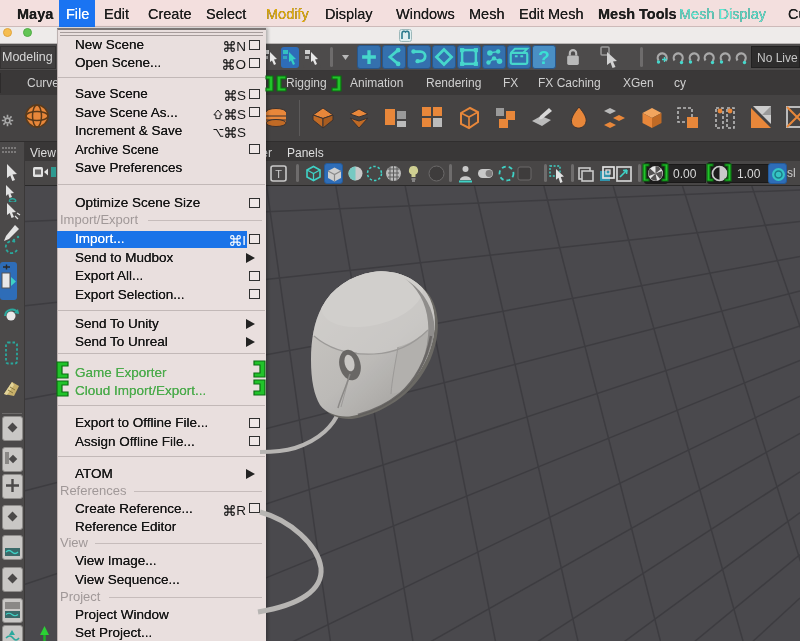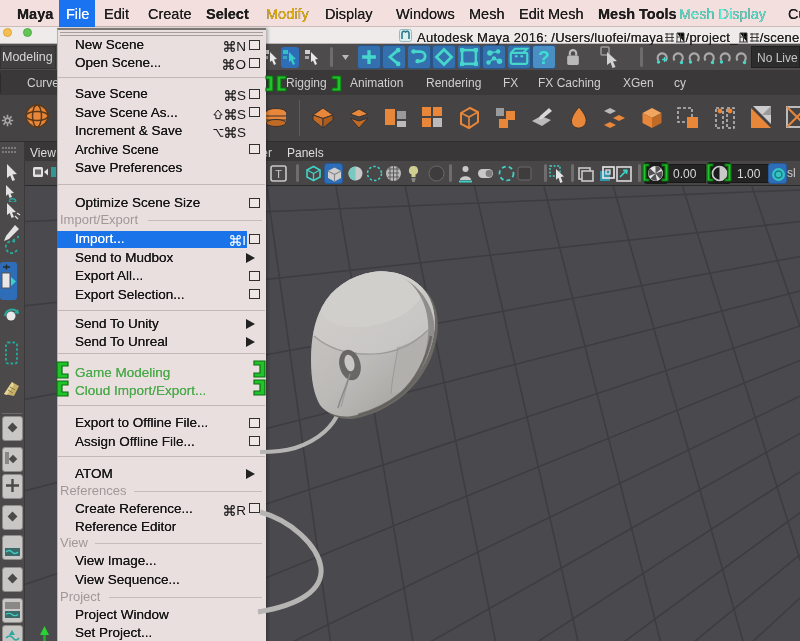--- a/index.html
+++ b/index.html
@@ -448,53 +448,36 @@
 <div class="ab" style="left:2px;top:625px;width:21px;height:25px;background:#c9c7c5;border-radius:3px;border:1px solid #8f8d8b"><svg width="19" height="23" viewBox="0 0 19 23">
         <path d="M3 12 q4 -4 7 0 t6 0" stroke="#2aa89d" stroke-width="1.6" fill="none"></path>
         <path d="M9 4 l3 5 h-6 Z" fill="#2aa89d"></path>
       </svg></div>
 <div class="ab" style="left:0;top:0;width:800px;height:27px;background:#f3dfde;border-bottom:1px solid #cdbab9"></div>
 <div class="ab" style="left:59px;top:0;width:36px;height:27px;background:#1a74f2"></div>
 <div class="tx" style="left:17px;top:6px;font-size:14.5px;font-weight:bold;color:#1c1c1c;text-shadow:0 0 0.3px #1c1c1c">Maya</div>
 <div class="tx" style="left:66px;top:6px;font-size:14.5px;font-weight:normal;color:#ffffff;text-shadow:0 0 0.3px #ffffff">File</div>
 <div class="tx" style="left:104px;top:6px;font-size:14.5px;font-weight:normal;color:#1c1c1c;text-shadow:0 0 0.3px #1c1c1c">Edit</div>
 <div class="tx" style="left:148px;top:6px;font-size:14.5px;font-weight:normal;color:#1c1c1c;text-shadow:0 0 0.3px #1c1c1c">Create</div>
-<div class="tx" style="left:206px;top:6px;font-size:14.5px;font-weight:bold;color:#1c1c1c;text-shadow:0 0 0.3px #1c1c1c">Select</div>
+<div class="tx" style="left:206px;top:6px;font-size:14.5px;font-weight:normal;color:#1c1c1c;text-shadow:0 0 0.3px #1c1c1c">Select</div>
 <div class="tx" style="left:266px;top:6px;font-size:14.5px;font-weight:normal;color:#eab308;text-shadow:0 0 0.3px #1c1c1c">Modify</div>
 <div class="tx" style="left:325px;top:6px;font-size:14.5px;font-weight:normal;color:#1c1c1c;text-shadow:0 0 0.3px #1c1c1c">Display</div>
 <div class="tx" style="left:396px;top:6px;font-size:14.5px;font-weight:normal;color:#1c1c1c;text-shadow:0 0 0.3px #1c1c1c">Windows</div>
 <div class="tx" style="left:469px;top:6px;font-size:14.5px;font-weight:normal;color:#1c1c1c;text-shadow:0 0 0.3px #1c1c1c">Mesh</div>
 <div class="tx" style="left:519px;top:6px;font-size:14.5px;font-weight:normal;color:#1c1c1c;text-shadow:0 0 0.3px #1c1c1c">Edit Mesh</div>
 <div class="tx" style="left:598px;top:6px;font-size:14.5px;font-weight:bold;color:#1c1c1c;text-shadow:0 0 0.3px #1c1c1c">Mesh Tools</div>
 <div class="tx" style="left:679px;top:6px;font-size:14.5px;font-weight:normal;color:#5eead4;text-shadow:0 0 0.3px #1c1c1c">Mesh Display</div>
 <div class="tx" style="left:788px;top:6px;font-size:14.5px;font-weight:normal;color:#1c1c1c;text-shadow:0 0 0.3px #1c1c1c">Cu</div>
 <div class="ab" style="left:0;top:27px;width:800px;height:17px;background:#eeebea;border-bottom:1px solid #b9b5b4"></div>
 <div class="ab" style="left:3px;top:28px;width:9px;height:9px;border-radius:50%;background:#f6be50;border:1px solid #e0a53e"></div>
 <div class="ab" style="left:22.5px;top:28px;width:9px;height:9px;border-radius:50%;background:#62c554;border:1px solid #51ab45"></div>
 <svg class="ab" style="left:399px;top:29px" width="13" height="13" viewBox="0 0 13 13">
       <rect x="0.5" y="0.5" width="12" height="12" rx="2" fill="#dfeff0" stroke="#9db8ba"></rect>
       <path d="M3 10 V4 a2 2 0 0 1 3.5 -1 a2 2 0 0 1 3.5 1 V10" stroke="#2a7a8c" stroke-width="1.6" fill="none"></path>
     </svg>
-<div class="tx" style="left:417px;top:30px;font-size:13px;letter-spacing:0.25px;color:#242424;text-shadow:0 0 0.3px #242424">Autodesk Maya 2016: /Users/luofei/maya<svg width="11" height="11" viewBox="0 0 11 11" style="vertical-align:-1px">
-        <g stroke="#3a3a3a" stroke-width="1">
-          <path d="M1 2 H10 M1 5.5 H10 M1 9 H10 M3 1 V10 M8 1 V10"></path>
-        </g>
-      </svg><svg width="11" height="11" viewBox="0 0 11 11" style="vertical-align:-1px">
-        <g stroke="#3a3a3a" stroke-width="1">
-          <path d="M2 1 V10 M2 1 H9 V10 M2 5 H9 M5.5 1 V10 M1 10 H10"></path>
-        </g>
-      </svg>/project_<svg width="11" height="11" viewBox="0 0 11 11" style="vertical-align:-1px">
-        <g stroke="#3a3a3a" stroke-width="1">
-          <path d="M2 1 V10 M2 1 H9 V10 M2 5 H9 M5.5 1 V10 M1 10 H10"></path>
-        </g>
-      </svg><svg width="11" height="11" viewBox="0 0 11 11" style="vertical-align:-1px">
-        <g stroke="#3a3a3a" stroke-width="1">
-          <path d="M1 2 H10 M1 5.5 H10 M1 9 H10 M3 1 V10 M8 1 V10"></path>
-        </g>
-      </svg>/scene</div>
 <div class="ab" style="left:57px;top:28px;width:209px;height:613px;background:#e9dfde;border-left:1px solid #bdb2b1;border-top:2px solid #7d7776;box-shadow:2px 0 3px rgba(0,0,0,0.25)"></div>
 <div class="ab" style="left:60px;top:31.5px;width:203px;height:1px;background:#a69c9b"></div>
 <div class="ab" style="left:60px;top:34.5px;width:203px;height:1px;background:#a69c9b"></div>
 <div class="tx" style="left:75px;top:37.0px;font-size:13.5px;color:#161616;text-shadow:0 0 0.3px #161616">New Scene</div>
 <div class="tx" style="right:554px;top:37.0px;left:auto;position:absolute;"><span style="white-space:nowrap"><svg width="13" height="13" viewBox="0 0 16 16" style="vertical-align:-2px">
           <path d="M6 6 H10 V10 H6 Z M6 6 V4 a2 2 0 1 0 -2 2 h2 M10 6 h2 a2 2 0 1 0 -2 -2 v2 M10 10 v2 a2 2 0 1 0 2 -2 h-2 M6 10 H4 a2 2 0 1 0 2 2 v-2" stroke="#161616" stroke-width="1.4" fill="none"></path>
         </svg><span style="font-size:13.5px;color:#161616">N</span></span></div>
 <div class="ab" style="left:249px;top:39.5px;width:11px;height:10px;border:1.5px solid #303030;background:#efe7e6"></div>
 <div class="tx" style="left:75px;top:55.0px;font-size:13.5px;color:#161616;text-shadow:0 0 0.3px #161616">Open Scene...</div>
 <div class="tx" style="right:554px;top:55.0px;left:auto;position:absolute;"><span style="white-space:nowrap"><svg width="13" height="13" viewBox="0 0 16 16" style="vertical-align:-2px">
@@ -545,21 +528,21 @@
 <div class="ab" style="left:58px;top:310.0px;width:207px;height:1px;background:#c2b8b7"></div>
 <div class="tx" style="left:75px;top:316.0px;font-size:13.5px;color:#161616;text-shadow:0 0 0.3px #161616">Send To Unity</div>
 <svg class="ab" style="left:245px;top:318.0px" width="11" height="12" viewBox="0 0 11 12">
       <path d="M1 1 L10 6 L1 11 Z" fill="#222"></path>
     </svg>
 <div class="tx" style="left:75px;top:334.0px;font-size:13.5px;color:#161616;text-shadow:0 0 0.3px #161616">Send To Unreal</div>
 <svg class="ab" style="left:245px;top:336.0px" width="11" height="12" viewBox="0 0 11 12">
       <path d="M1 1 L10 6 L1 11 Z" fill="#222"></path>
     </svg>
 <div class="ab" style="left:58px;top:353.0px;width:207px;height:1px;background:#c2b8b7"></div>
-<div class="tx" style="left:75px;top:365.0px;font-size:13.5px;color:#4cab4c;text-shadow:0 0 0.3px #4cab4c">Game Modeling</div>
+<div class="tx" style="left:75px;top:365.0px;font-size:13.5px;color:#4cab4c;text-shadow:0 0 0.3px #4cab4c">Game Exporter</div>
 <div class="tx" style="left:75px;top:383.0px;font-size:13.5px;color:#4cab4c;text-shadow:0 0 0.3px #4cab4c">Cloud Import/Export...</div>
 <div class="ab" style="left:58px;top:405.0px;width:207px;height:1px;background:#c2b8b7"></div>
 <div class="tx" style="left:75px;top:415.0px;font-size:13.5px;color:#161616;text-shadow:0 0 0.3px #161616">Export to Offline File...</div>
 <div class="ab" style="left:249px;top:417.5px;width:11px;height:10px;border:1.5px solid #303030;background:#efe7e6"></div>
 <div class="tx" style="left:75px;top:433.5px;font-size:13.5px;color:#161616;text-shadow:0 0 0.3px #161616">Assign Offline File...</div>
 <div class="ab" style="left:249px;top:436.0px;width:11px;height:10px;border:1.5px solid #303030;background:#efe7e6"></div>
 <div class="ab" style="left:58px;top:456.0px;width:207px;height:1px;background:#c2b8b7"></div>
 <div class="tx" style="left:75px;top:466.0px;font-size:13.5px;color:#161616;text-shadow:0 0 0.3px #161616">ATOM</div>
 <svg class="ab" style="left:245px;top:468.0px" width="11" height="12" viewBox="0 0 11 12">
       <path d="M1 1 L10 6 L1 11 Z" fill="#222"></path>

